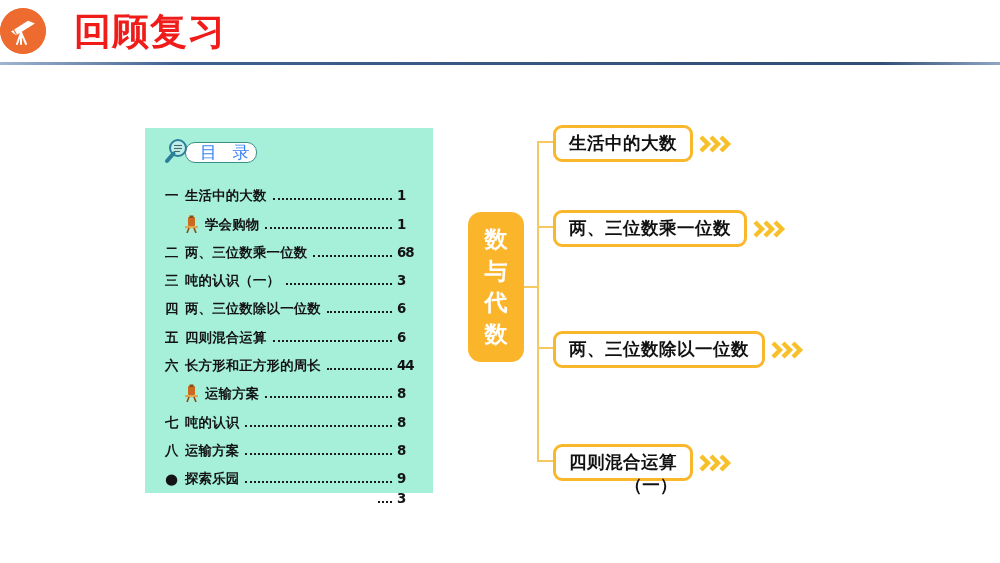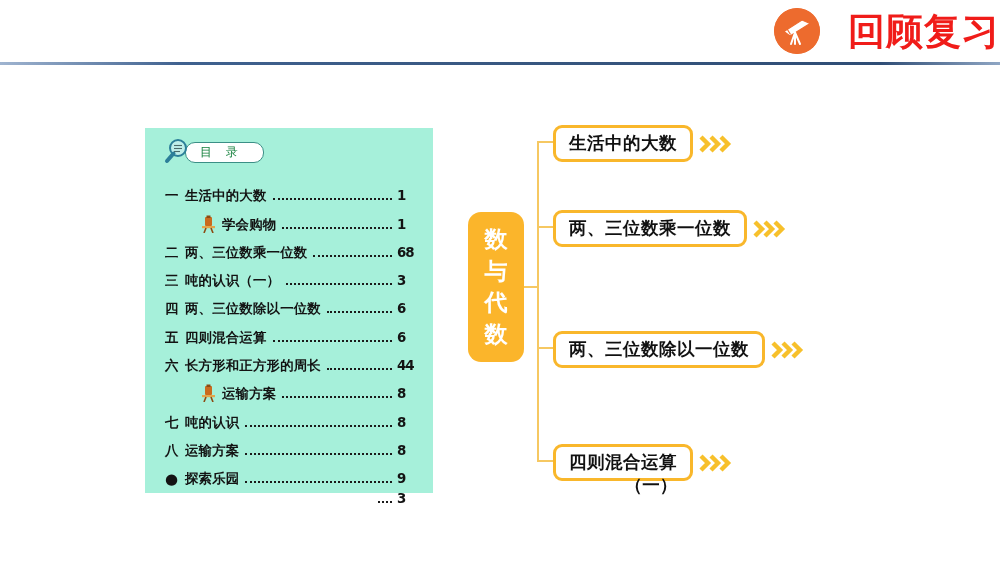--- a/index.html
+++ b/index.html
@@ -22,21 +22,21 @@
     width: 1000px;
     height: 64px;
   }
   .header-inner {
     position: absolute;
     left: 0; top: 2px;
     width: 1000px;
     height: 58px;
     display: flex;
     align-items: center;
-    justify-content: flex-end;
+    justify-content: flex-start;
     gap: 28px;
   }
   .telescope-badge {
     width: 46px;
     height: 46px;
     border-radius: 50%;
     background: #ED6B2E;
     position: relative;
     flex: none;
     overflow: hidden;
@@ -72,28 +72,28 @@
   .toc-badge {
     position: absolute;
     left: 16px;
     top: 9px;
     display: flex;
     align-items: center;
   }
   .toc-badge .magnifier { width: 30px; height: 30px; flex: none; margin-right: -6px; position: relative; z-index: 2;}
   .toc-badge-pill {
     height: 19px;
-    padding: 0 20px 0 14px;
+    padding: 0 2px 0 14px;
     border: 1.4px solid #3b8f86;
     border-radius: 10px;
     background: #ffffff;
     display: flex;
     align-items: center;
-    font-size: 12px;
-    color: #15803d;
+    font-size: 17px;
+    color: #3b82f6;
     letter-spacing: 5px;
     white-space: nowrap;
     font-weight: normal;
   }
 
   .toc-list {
     position: absolute;
     left: 0;
     top: 48px;
     width: 288px;
@@ -102,21 +102,21 @@
     display: flex;
     align-items: flex-end;
     height: 28.3px;
     padding-left: 20px;
     padding-right: 10px;
     box-sizing: border-box;
     font-size: 13.4px;
     font-weight: bold;
     color: #131313;
   }
-  .toc-row.sub { padding-left: 53px; justify-content: center; }
+  .toc-row.sub { padding-left: 36px; justify-content: center; }
   .toc-marker {
     flex: none;
     width: 20px;
     text-align: left;
     font-size: 13.4px;
     font-weight: bold;
     line-height: 16px;
   }
   .toc-bullet-dot {
     flex: none;

